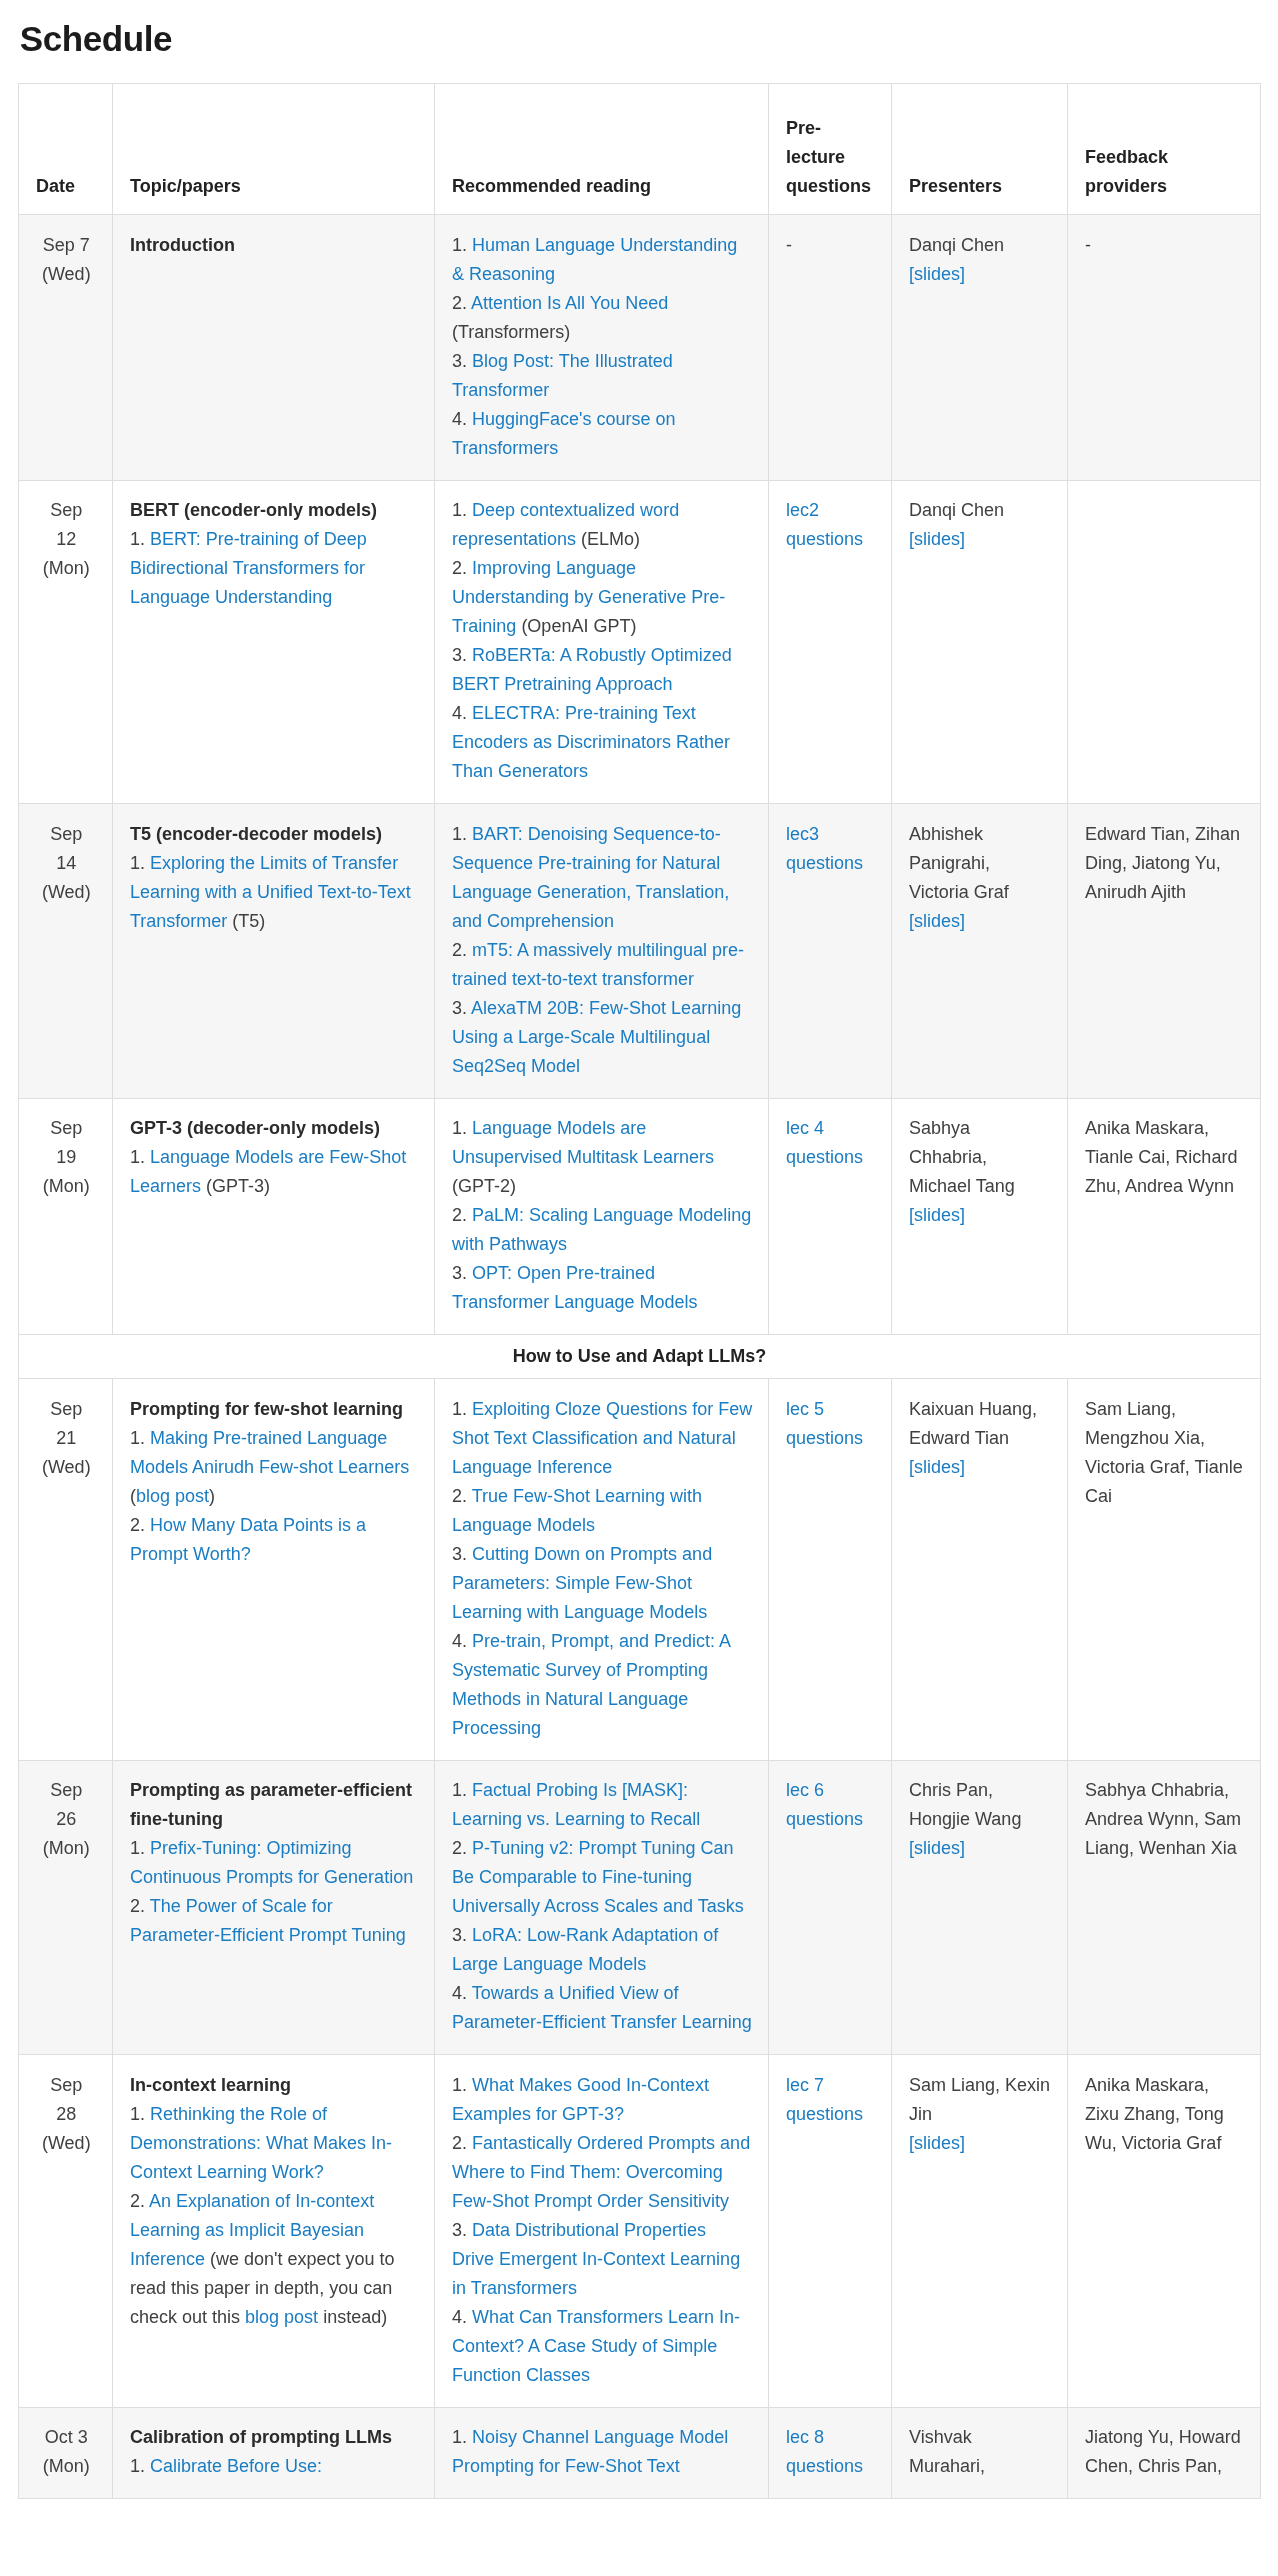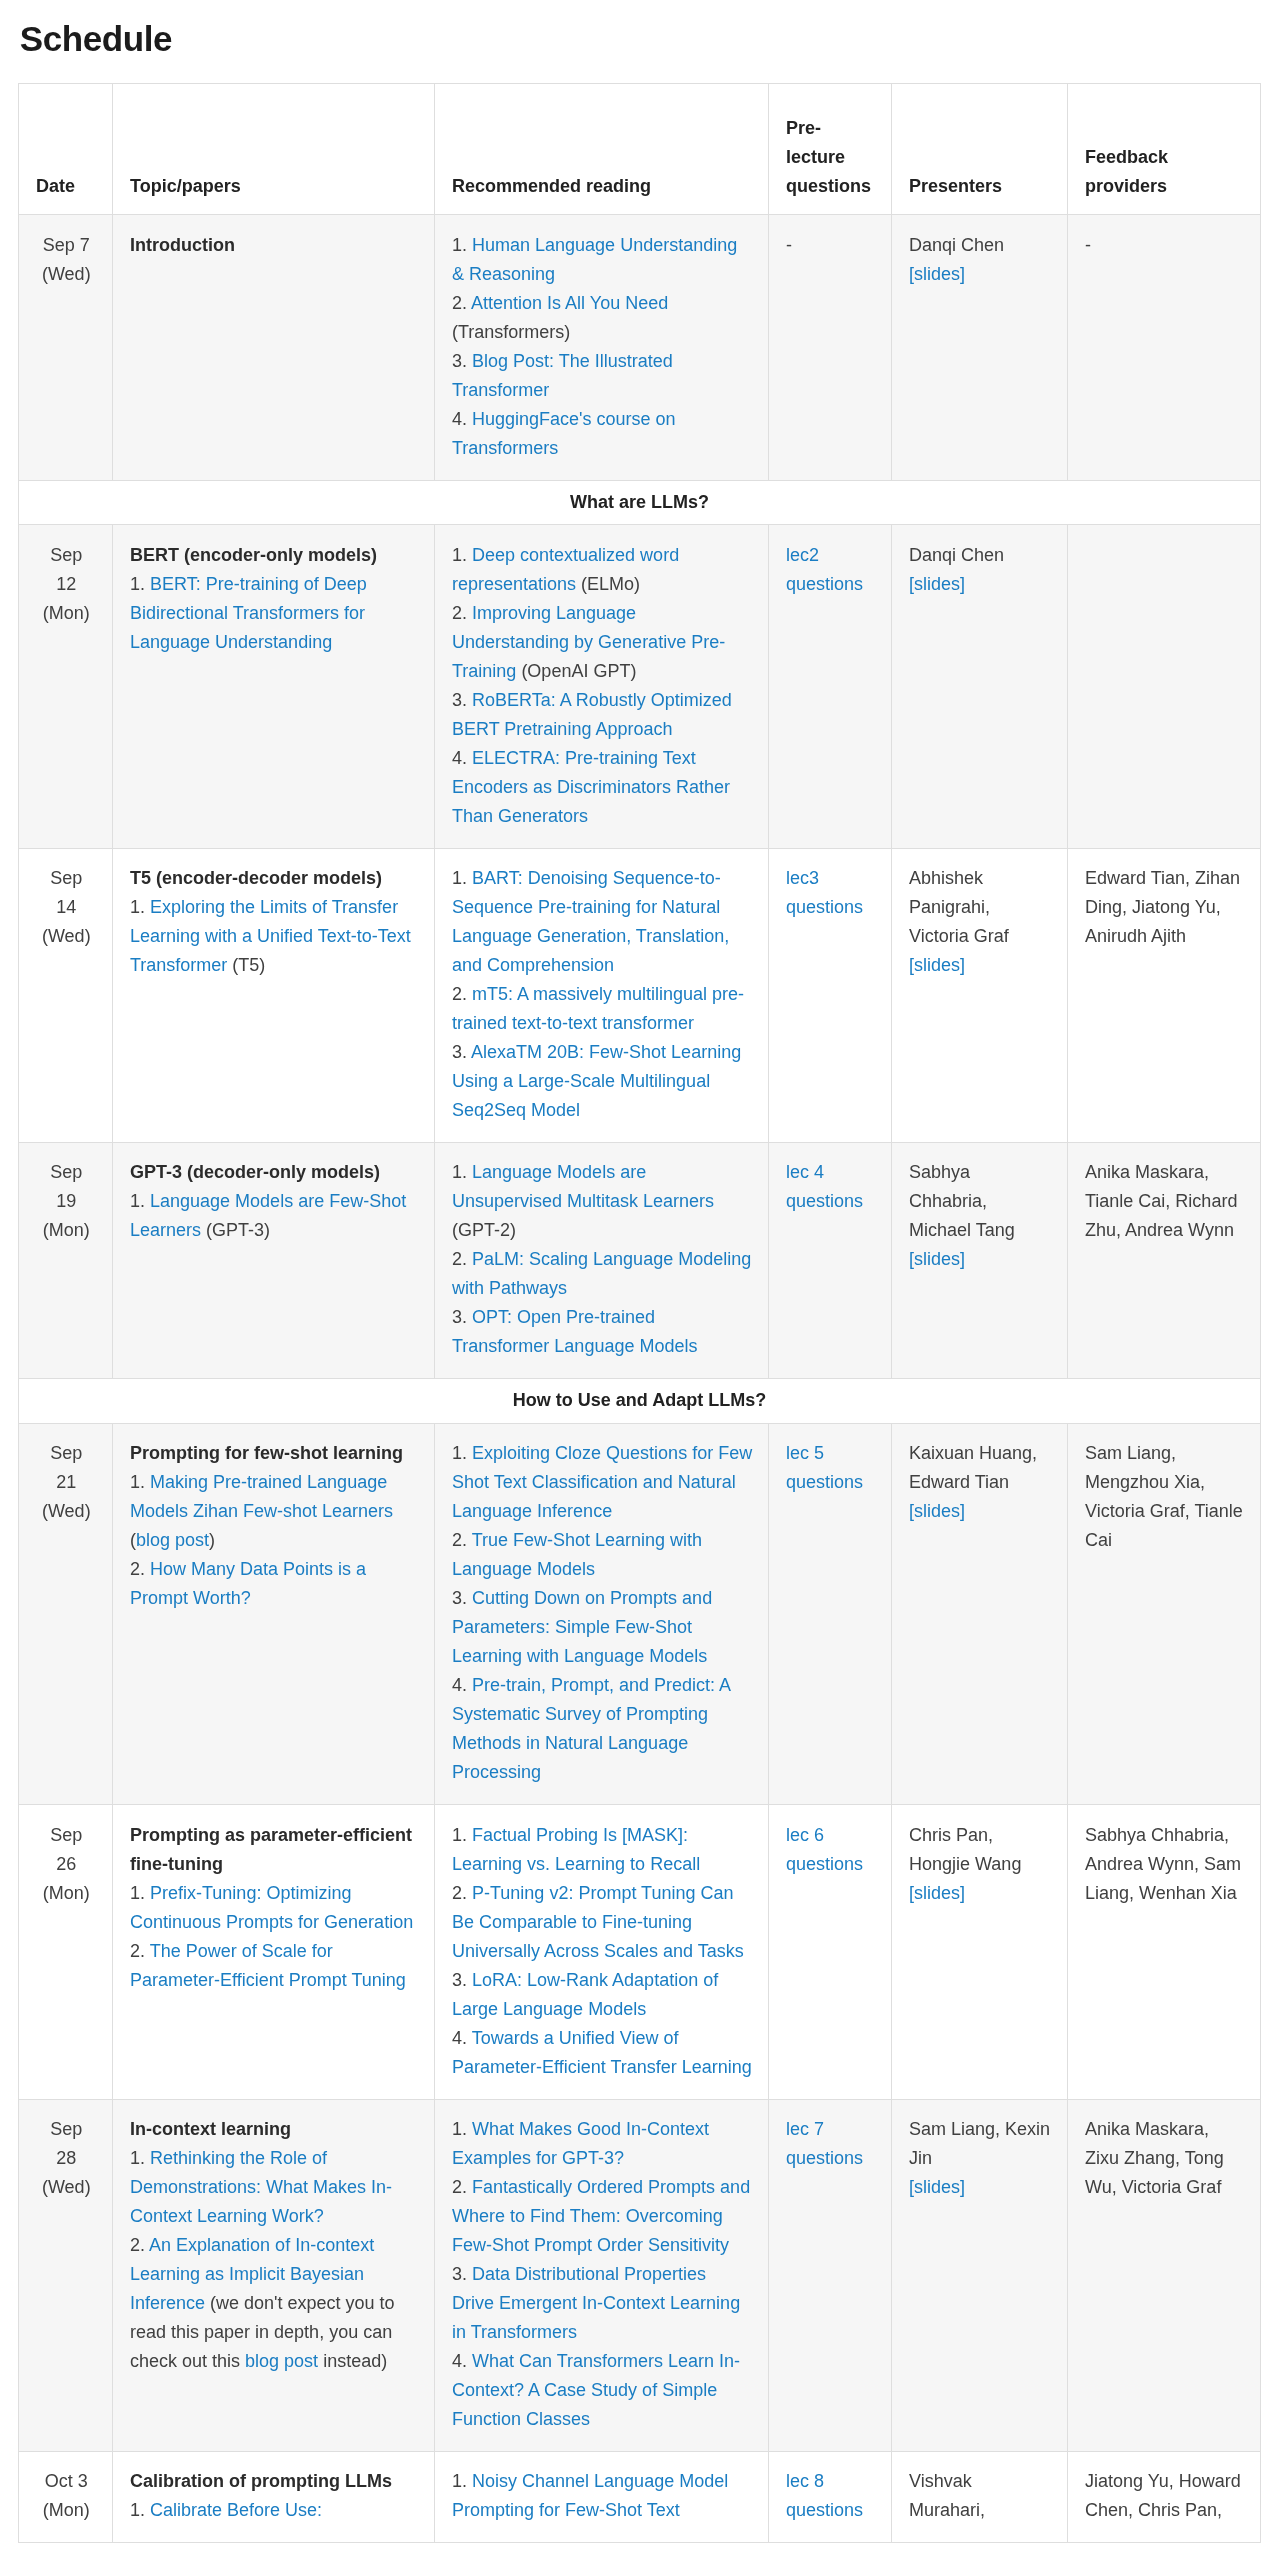--- a/index.html
+++ b/index.html
@@ -101,23 +101,20 @@
             <div class="para"><span>-</span></div>
           </td>
           <td>
             <div class="para"><span>Danqi Chen</span></div>
             <div class="para"><a href="#">[slides]</a></div>
           </td>
           <td>
             <div class="para"><span>-</span></div>
           </td>
         </tr>
-        <tr class="section-row">
-          <td colspan="6">What are LLMs?</td>
-        </tr>
         <tr>
           <td class="date-cell">
             <div>Sep</div>
             <div>12</div>
             <div>(Mon)</div>
           </td>
           <td>
             <div class="para"><span class="b">BERT (encoder-only models)</span></div>
             <div class="para"><span>1. </span><a href="#">BERT: Pre-training of Deep Bidirectional Transformers for Language Understanding</a></div>
           </td>
@@ -192,21 +189,21 @@
           <td colspan="6">How to Use and Adapt LLMs?</td>
         </tr>
         <tr>
           <td class="date-cell">
             <div>Sep</div>
             <div>21</div>
             <div>(Wed)</div>
           </td>
           <td>
             <div class="para"><span class="b">Prompting for few-shot learning</span></div>
-            <div class="para"><span>1. </span><a href="#">Making Pre-trained Language Models Zihan Few-shot Learners</a><span> (</span><a href="#">blog post</a><span>)</span></div>
+            <div class="para"><span>1. </span><a href="#">Making Pre-trained Language Models Anirudh Few-shot Learners</a><span> (</span><a href="#">blog post</a><span>)</span></div>
             <div class="para"><span>2. </span><a href="#">How Many Data Points is a Prompt Worth?</a></div>
           </td>
           <td>
             <div class="para"><span>1. </span><a href="#">Exploiting Cloze Questions for Few Shot Text Classification and Natural Language Inference</a></div>
             <div class="para"><span>2. </span><a href="#">True Few-Shot Learning with Language Models</a></div>
             <div class="para"><span>3. </span><a href="#">Cutting Down on Prompts and Parameters: Simple Few-Shot Learning with Language Models</a></div>
             <div class="para"><span>4. </span><a href="#">Pre-train, Prompt, and Predict: A Systematic Survey of Prompting Methods in Natural Language Processing</a></div>
           </td>
           <td>
             <div class="para"><a href="#">lec 5 questions</a></div>

